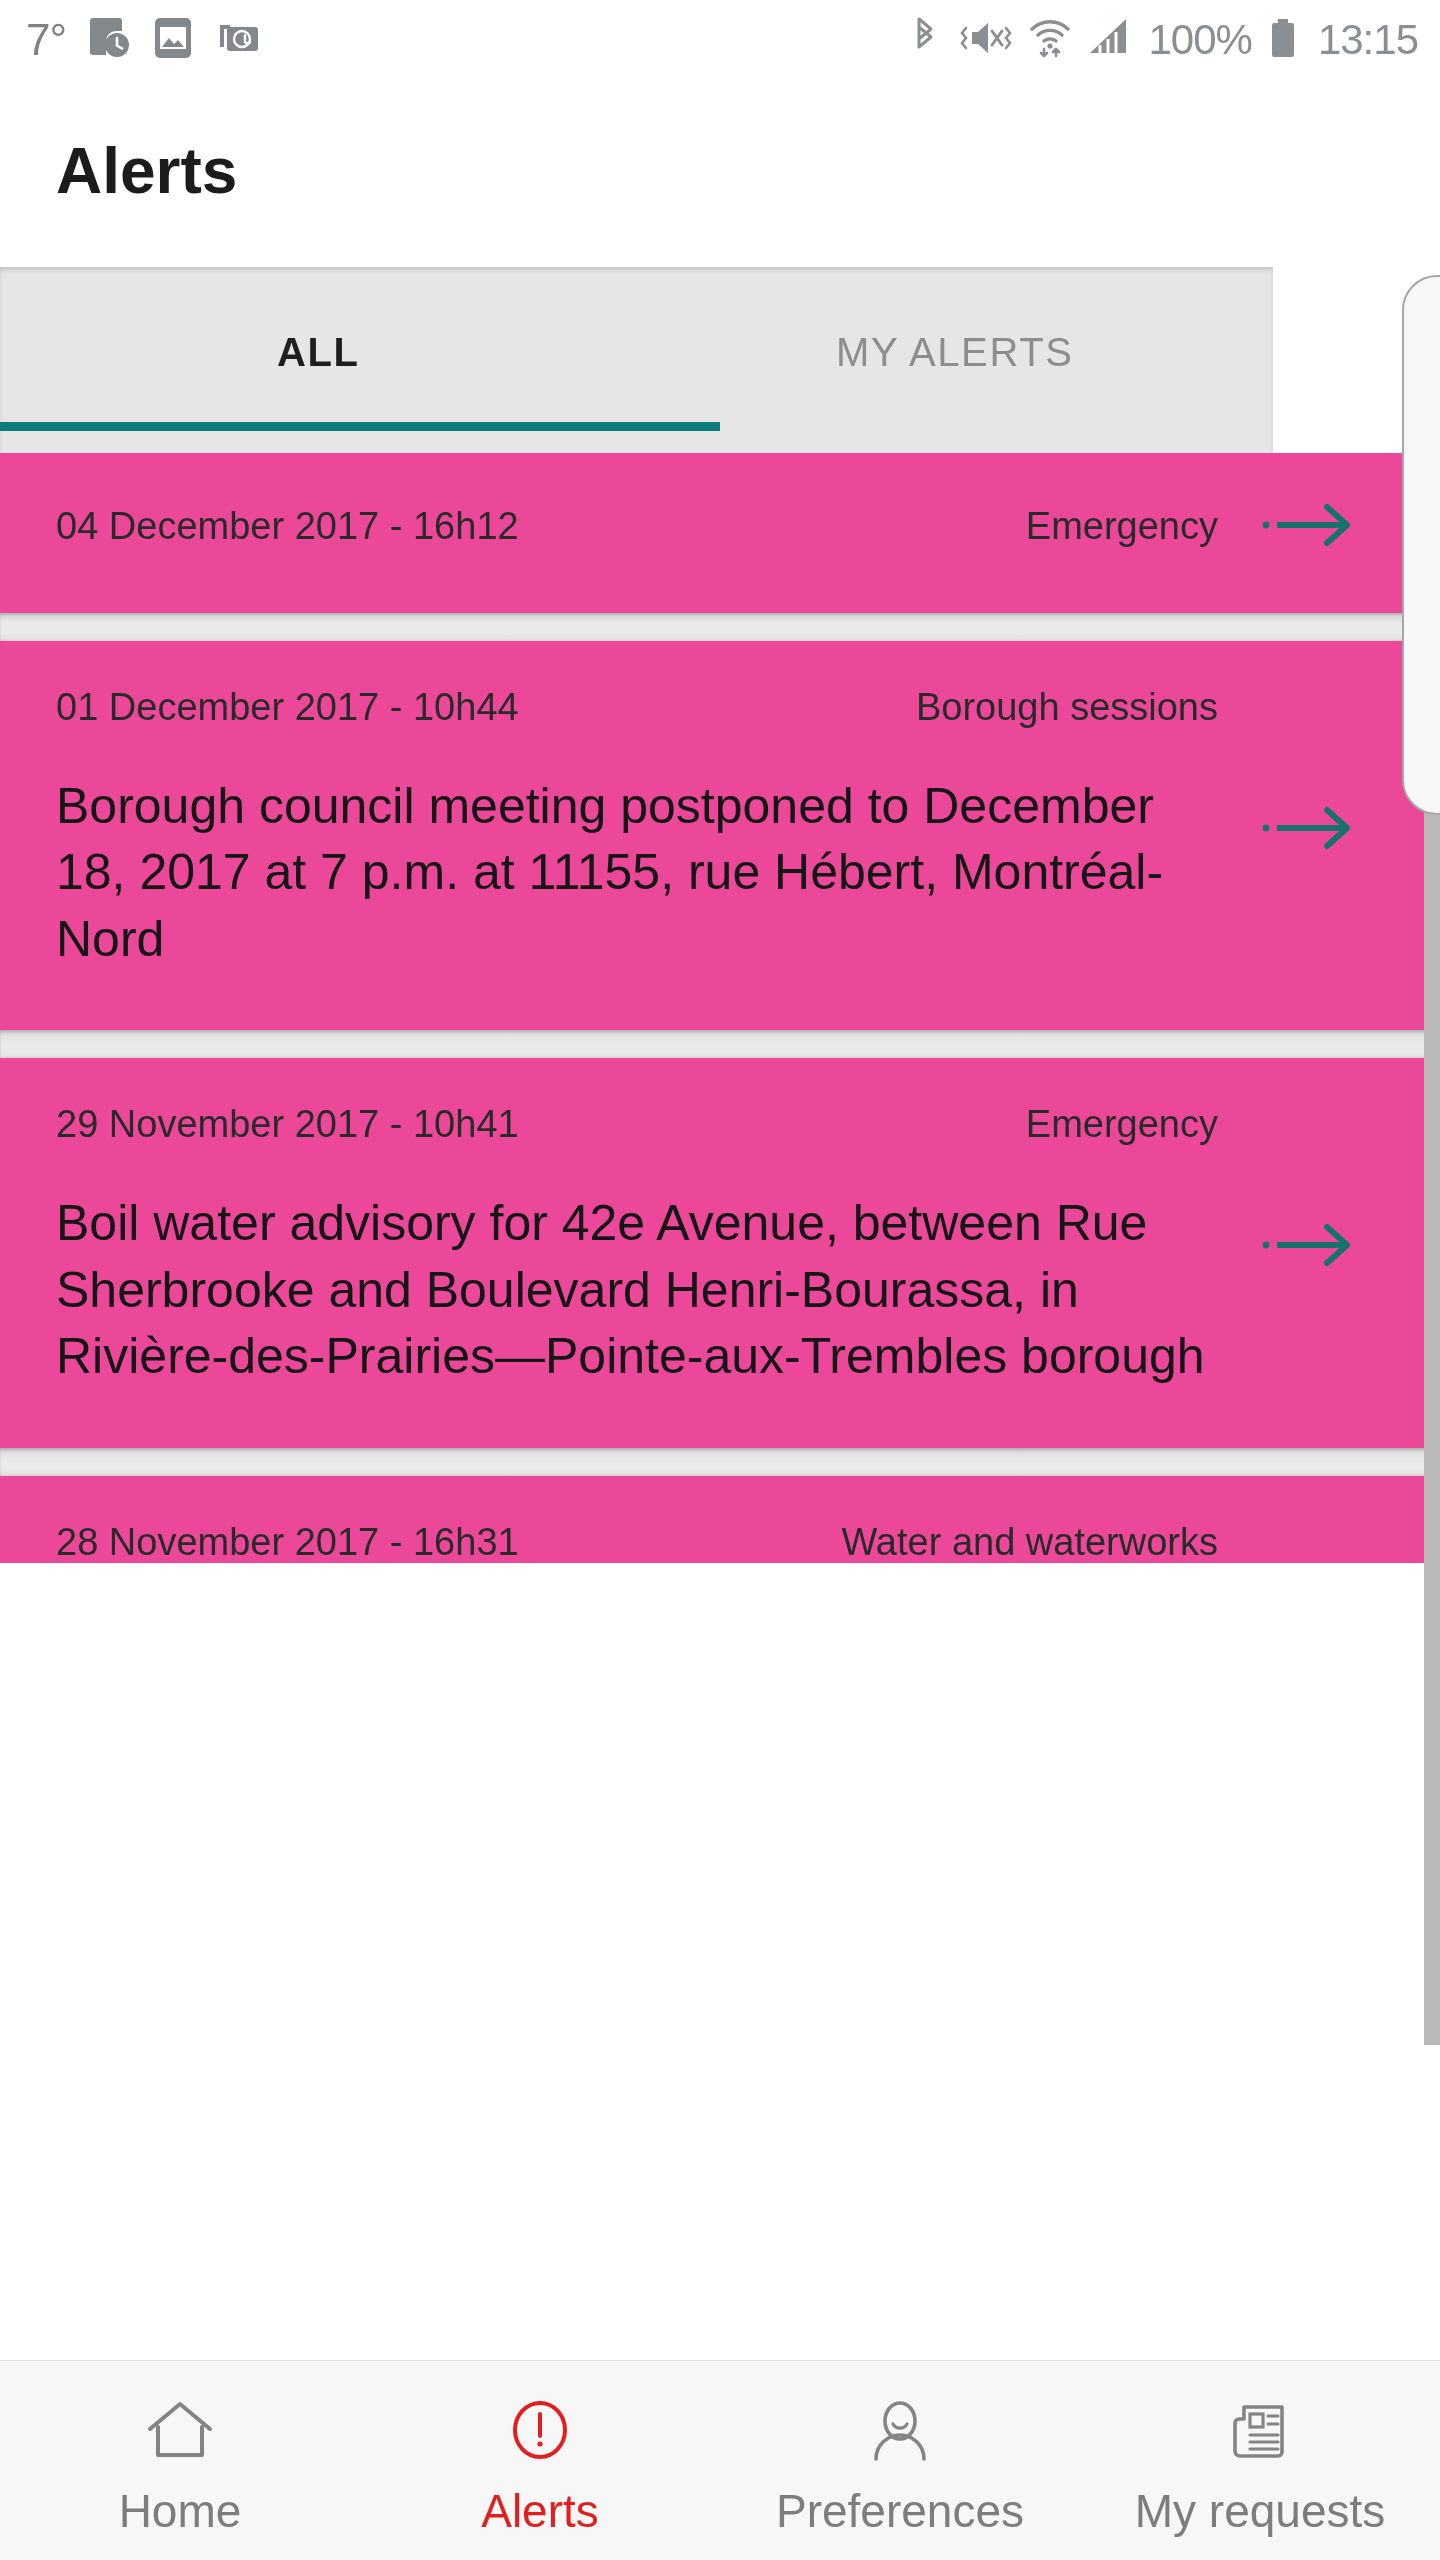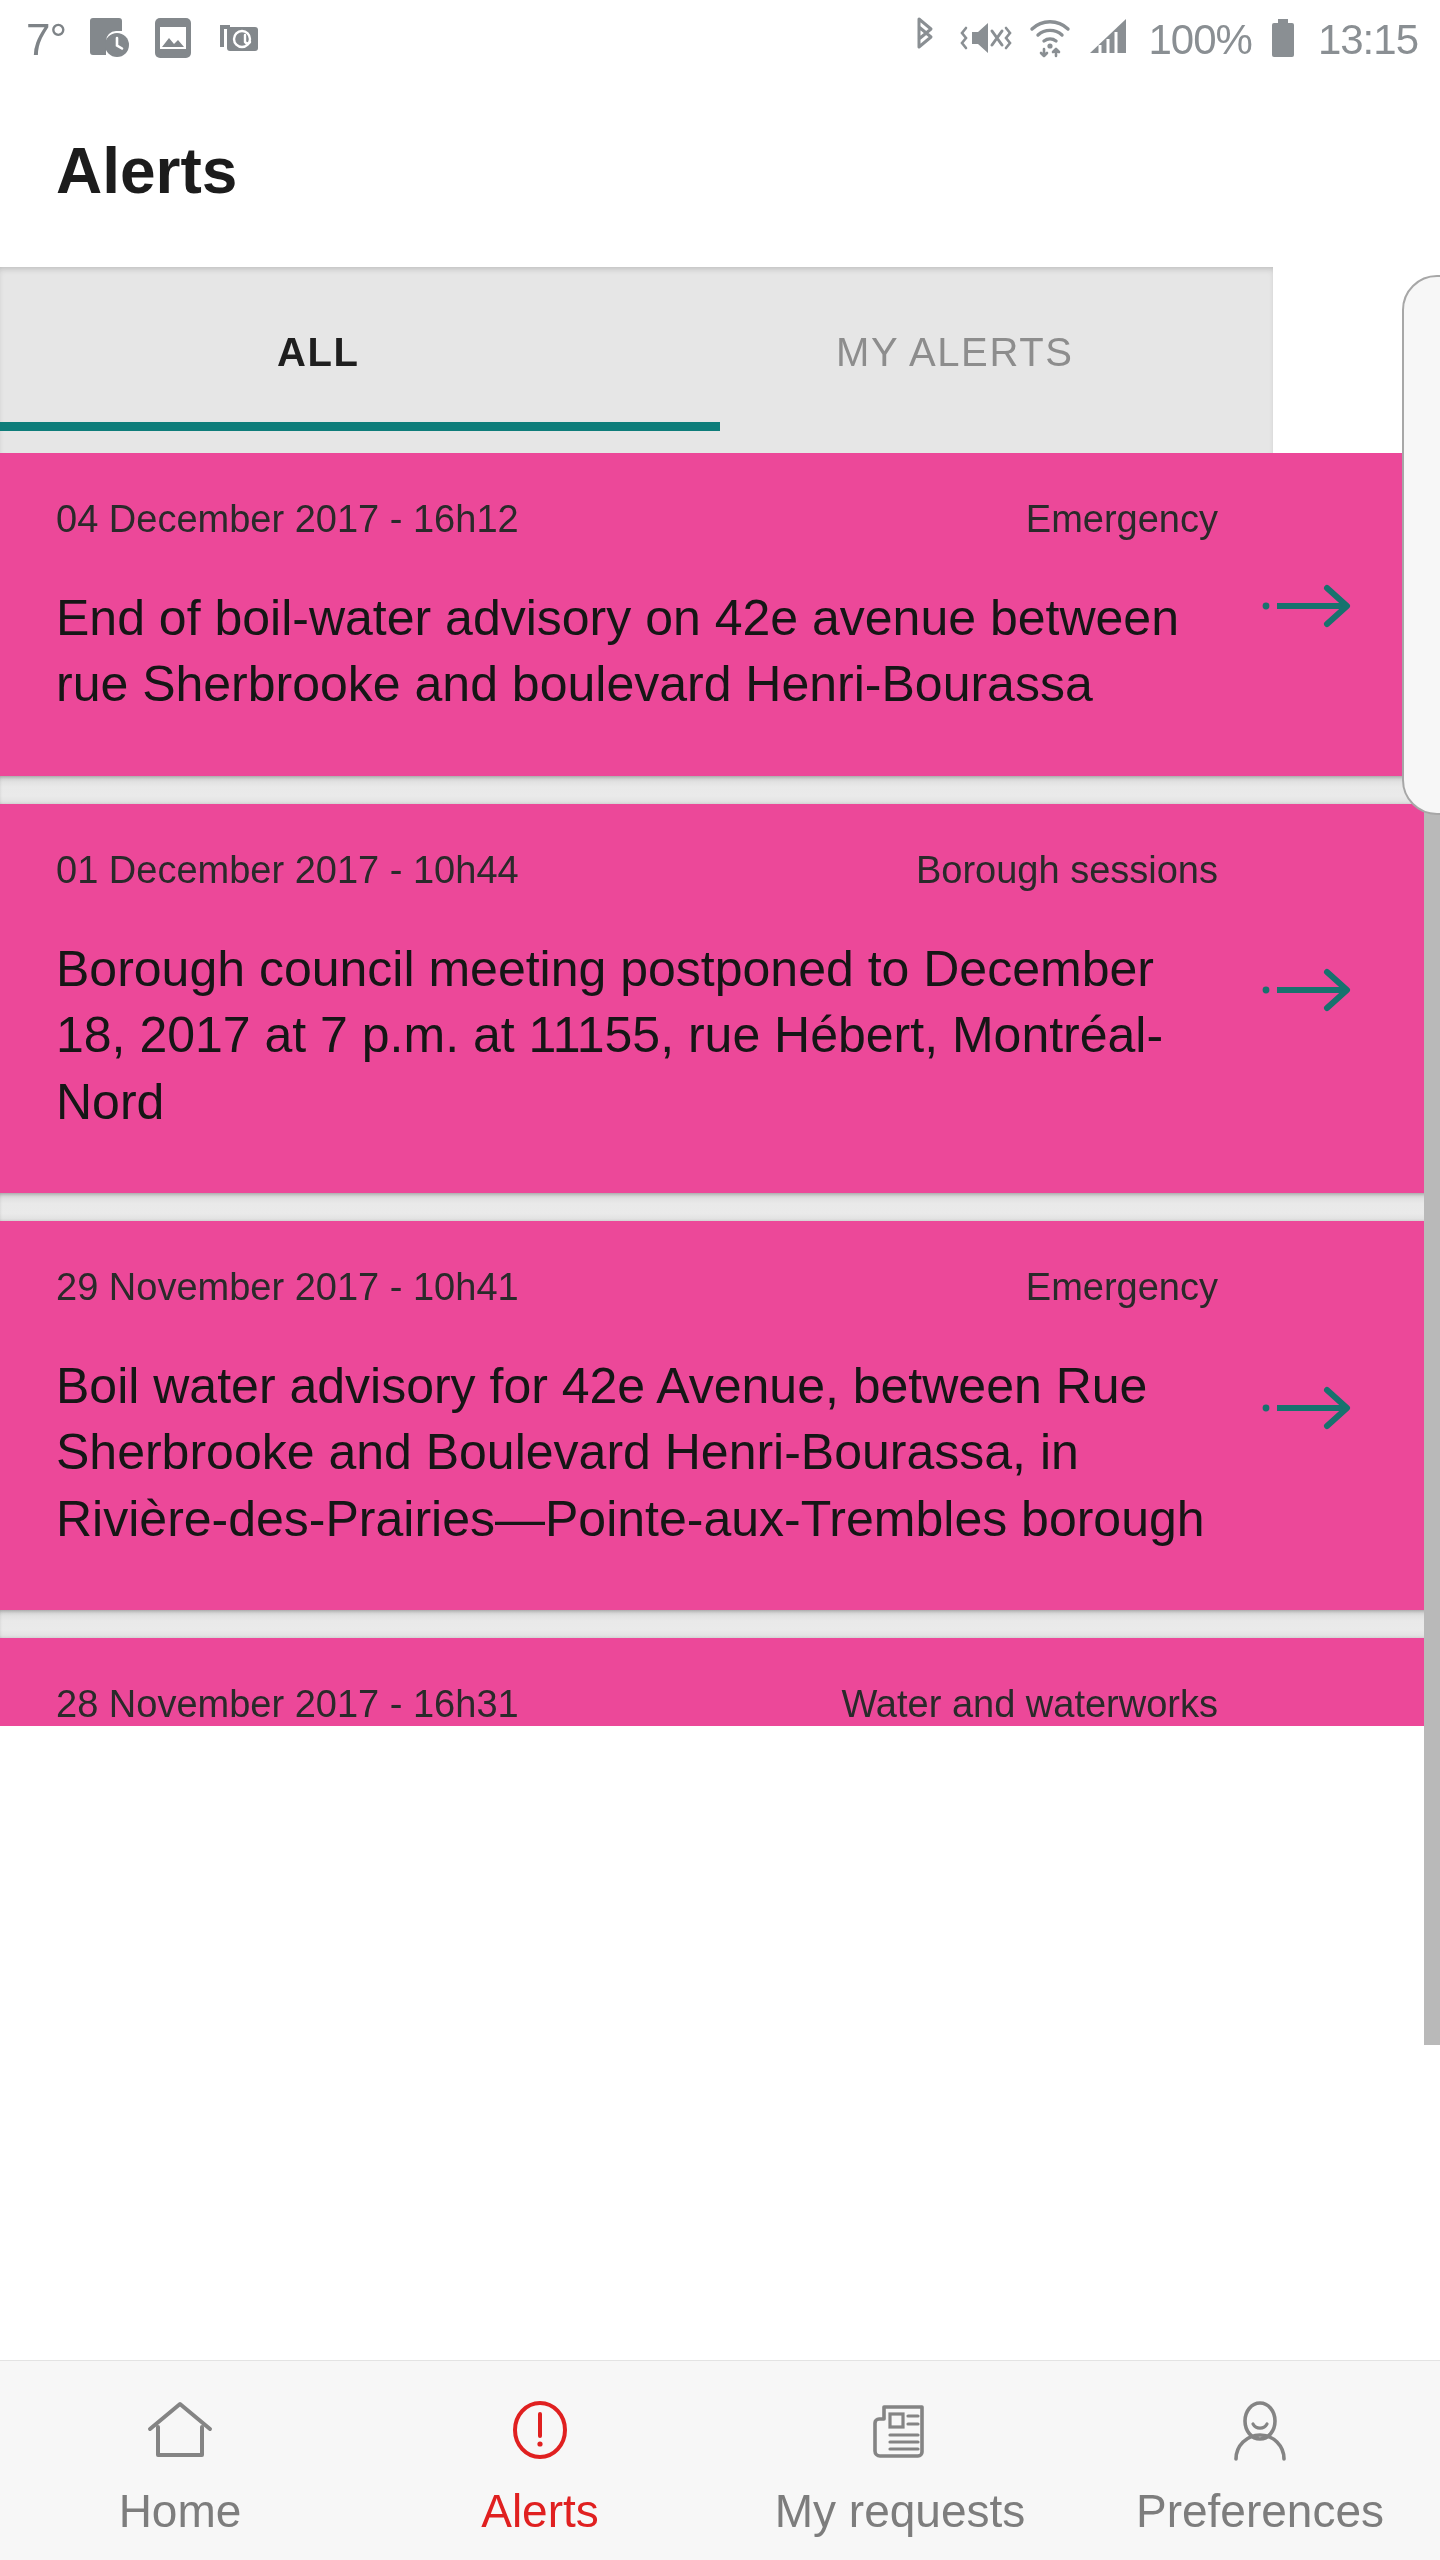--- a/index.html
+++ b/index.html
@@ -198,21 +198,20 @@
   </div>
 
   <div class="list">
 
     <div class="card">
       <div class="card-body">
         <div class="card-meta">
           <span class="card-date">04 December 2017 - 16h12</span>
           <span class="card-cat">Emergency</span>
         </div>
-        <div class="card-title">End of boil-water advisory on 42e avenue between rue Sherbrooke and boulevard Henri-Bourassa</div>
       </div>
       <div class="card-arrow">
         <span>
           <svg width="96" height="52" viewBox="0 0 96 52">
             <circle cx="5" cy="26" r="3.4" fill="#17726e"></circle>
             <path d="M16 26h68" stroke="#17726e" stroke-width="6" stroke-linecap="butt"></path>
             <path d="M66 8l20 18-20 18" fill="none" stroke="#17726e" stroke-width="6" stroke-linecap="round" stroke-linejoin="round"></path>
           </svg>
         </span>
       </div>
@@ -297,34 +296,34 @@
           <path d="M38 17v22" stroke="#e02020" stroke-width="4" stroke-linecap="round"></path>
           <circle cx="38" cy="47" r="2.6" fill="#e02020"></circle>
         </svg>
       </span>
       <span class="nav-label">Alerts</span>
     </div>
 
     <div class="navitem inactive">
       <span class="nav-ico">
         <svg width="76" height="70" viewBox="0 0 76 70">
+          <ellipse cx="38" cy="24" rx="15" ry="18" fill="none" stroke="#848484" stroke-width="3.6"></ellipse>
+          <path d="M31 27a8 8 0 0 0 14 0" fill="none" stroke="#848484" stroke-width="3.2" stroke-linecap="round"></path>
+          <path d="M14 62a24 24 0 0 1 48 0" fill="none" stroke="#848484" stroke-width="3.6" stroke-linecap="round"></path>
+        </svg>
+      </span>
+      <span class="nav-label">Preferences</span>
+    </div>
+
+    <div class="navitem inactive">
+      <span class="nav-ico">
+        <svg width="76" height="70" viewBox="0 0 76 70">
           <path d="M22 22h-5a4 4 0 0 0-4 4v28a5 5 0 0 0 5 5h38a4 4 0 0 0 4-4V10H22z" fill="none" stroke="#848484" stroke-width="3.6" stroke-linejoin="round"></path>
           <rect x="28" y="17" width="13" height="13" fill="none" stroke="#848484" stroke-width="3.2"></rect>
           <path d="M46 19h10M46 27h10M28 38h28M28 45h28M28 52h28" stroke="#848484" stroke-width="3.2" stroke-linecap="round"></path>
         </svg>
       </span>
       <span class="nav-label">My requests</span>
     </div>
 
-    <div class="navitem inactive">
-      <span class="nav-ico">
-        <svg width="76" height="70" viewBox="0 0 76 70">
-          <ellipse cx="38" cy="24" rx="15" ry="18" fill="none" stroke="#848484" stroke-width="3.6"></ellipse>
-          <path d="M31 27a8 8 0 0 0 14 0" fill="none" stroke="#848484" stroke-width="3.2" stroke-linecap="round"></path>
-          <path d="M14 62a24 24 0 0 1 48 0" fill="none" stroke="#848484" stroke-width="3.6" stroke-linecap="round"></path>
-        </svg>
-      </span>
-      <span class="nav-label">Preferences</span>
-    </div>
-
   </div>
 
 </div>
 
 </body></html>

